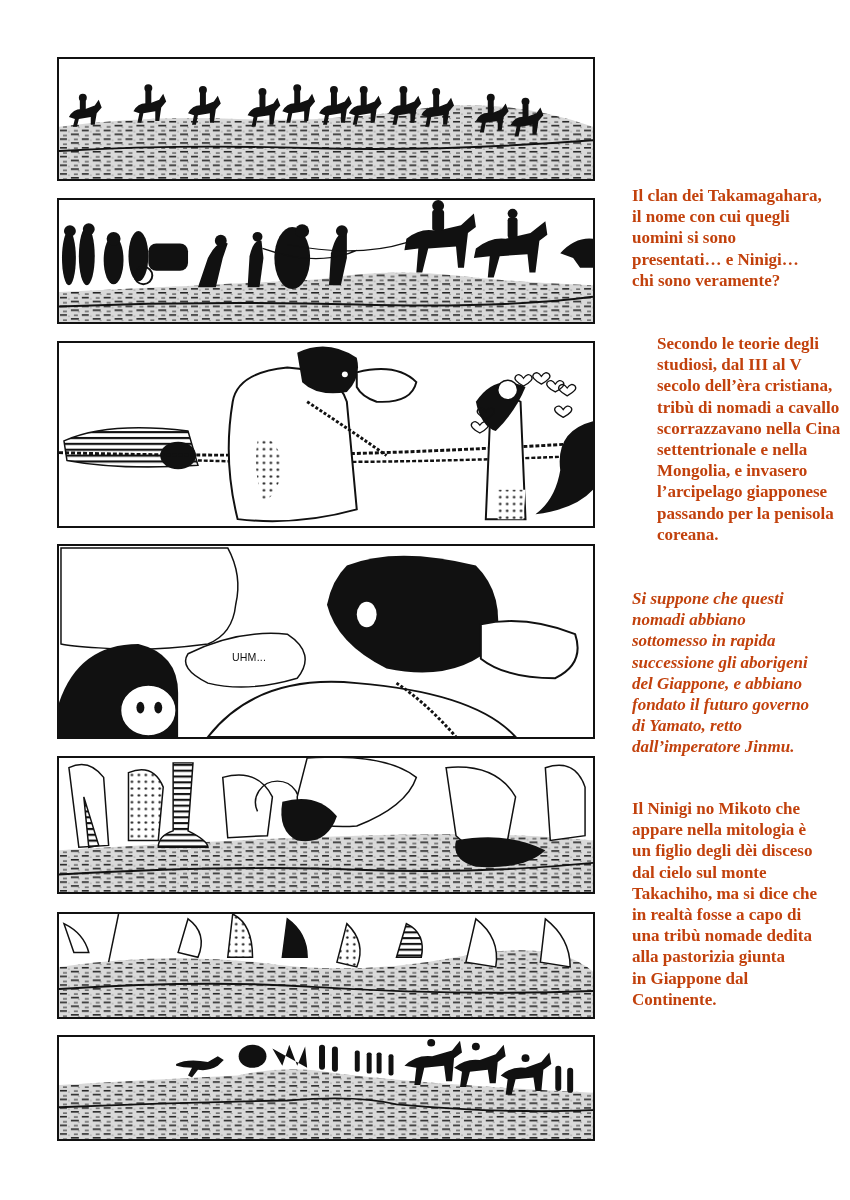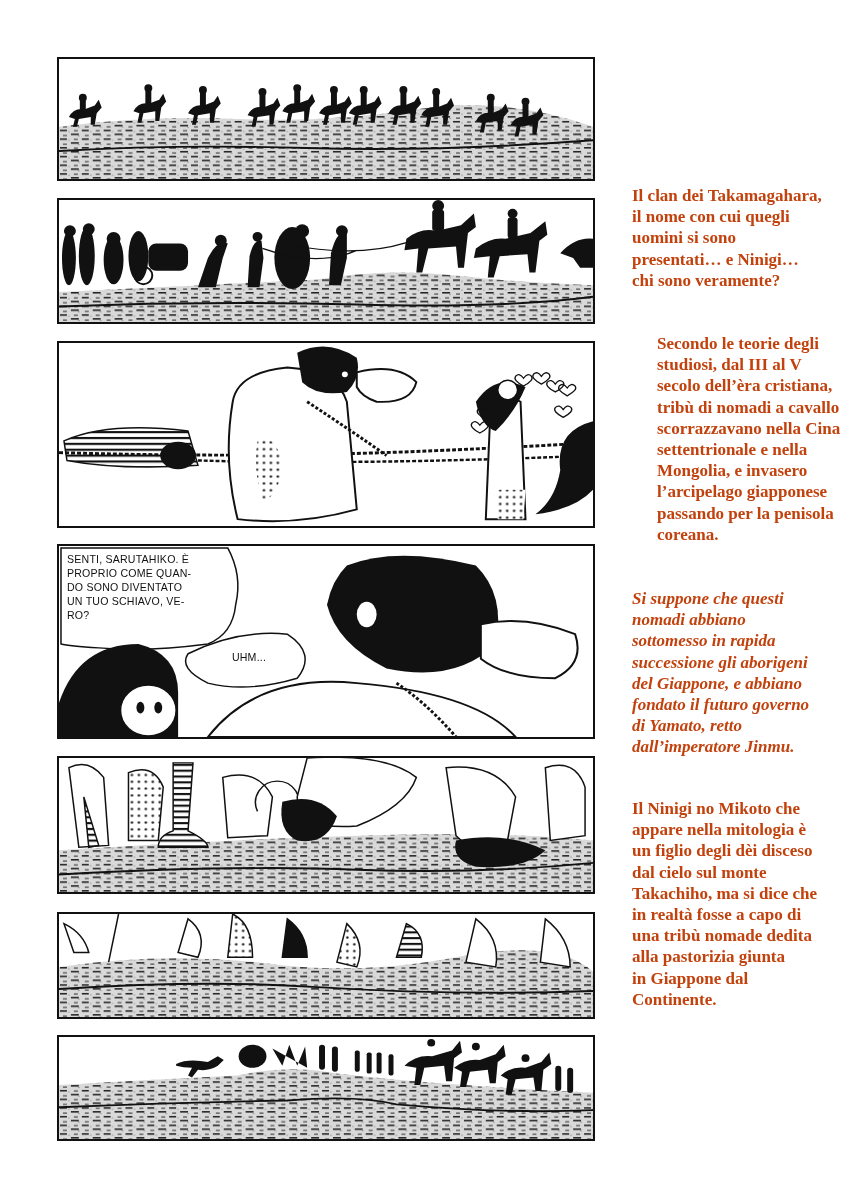--- a/index.html
+++ b/index.html
@@ -211,25 +211,20 @@
     <path d="M290 20 Q340 0 420 20 Q450 50 440 100 Q400 140 330 125 Q280 100 270 60 Q275 35 290 20 Z" fill="#111"></path>
     <ellipse cx="310" cy="70" rx="10" ry="13" fill="#fff"></ellipse>
     <path d="M425 80 Q470 70 520 90 Q530 120 500 135 Q450 135 425 115 Z" fill="#fff" stroke="#111" stroke-width="2"></path>
     <path d="M340 140 Q370 160 400 195" stroke="#111" stroke-width="3" fill="none" stroke-dasharray="3 2"></path>
 
     <path d="M0 160 Q20 100 80 100 Q120 110 120 150 L120 195 L0 195 Z" fill="#111"></path>
     <ellipse cx="90" cy="168" rx="28" ry="26" fill="#fff" stroke="#111" stroke-width="1.5"></ellipse>
     <ellipse cx="82" cy="165" rx="4" ry="6" fill="#111"></ellipse>
     <ellipse cx="100" cy="165" rx="4" ry="6" fill="#111"></ellipse>
   </svg>
-  <div class="balloon" style="left:8px;top:6px;width:170px;">SENTI, SARUTAHIKO. È
-PROPRIO COME QUAN-
-DO SONO DIVENTATO
-UN TUO SCHIAVO, VE-
-RO?</div>
   <div class="balloon" style="left:160px;top:104px;width:60px;text-align:center;">UHM...</div>
 </div>
 
 <div class="panel" style="top:756px;height:138px;">
   <svg viewBox="0 0 538 138" preserveAspectRatio="none">
     <path d="M0 95 Q150 85 300 80 T538 85 L538 138 L0 138 Z" fill="url(#sand)"></path>
     <path d="M0 120 Q180 110 300 115 T538 108" stroke="#111" stroke-width="2" fill="none"></path>
     <g fill="#fff" stroke="#111" stroke-width="1.5">
       <path d="M10 10 Q30 0 45 20 L50 90 L20 92 Z"></path>
       <path d="M25 40 L40 90 L30 92 Z" fill="url(#stripes)"></path>

